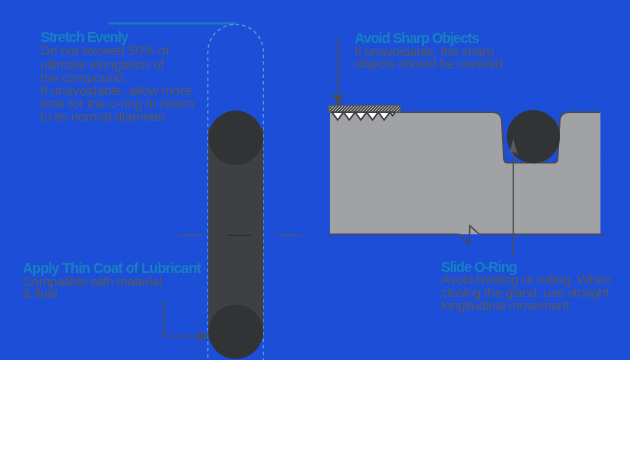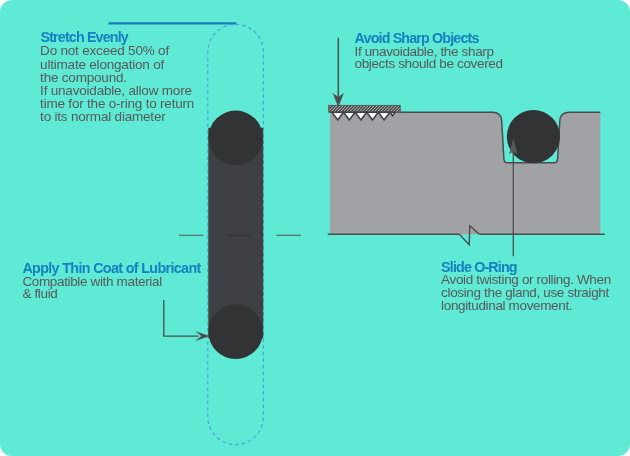--- a/index.html
+++ b/index.html
@@ -1,16 +1,16 @@
 <!DOCTYPE html>
 <html><head>
 <meta charset="utf-8">
 <style>
   html,body{margin:0;padding:0;background:#ffffff;}
-  #stage{position:relative;width:630px;height:456px;overflow:hidden;background:#5eead4;border-radius:12px;}
+  #stage{position:relative;width:630px;height:360px;overflow:hidden;background:#1d4ed8;}
   svg{display:block;}
   text{font-family:"Liberation Sans",sans-serif;}
   .h{font-weight:bold;font-size:14.3px;fill:#1680c1;letter-spacing:-0.85px;}
   .b{font-size:13.5px;fill:#58595b;letter-spacing:-0.35px;}
   .b1{font-size:13.5px;fill:#58595b;letter-spacing:-0.2px;}
 </style>
 </head>
 <body>
 <div id="stage">
 <svg width="630" height="456" viewBox="0 0 630 456">

